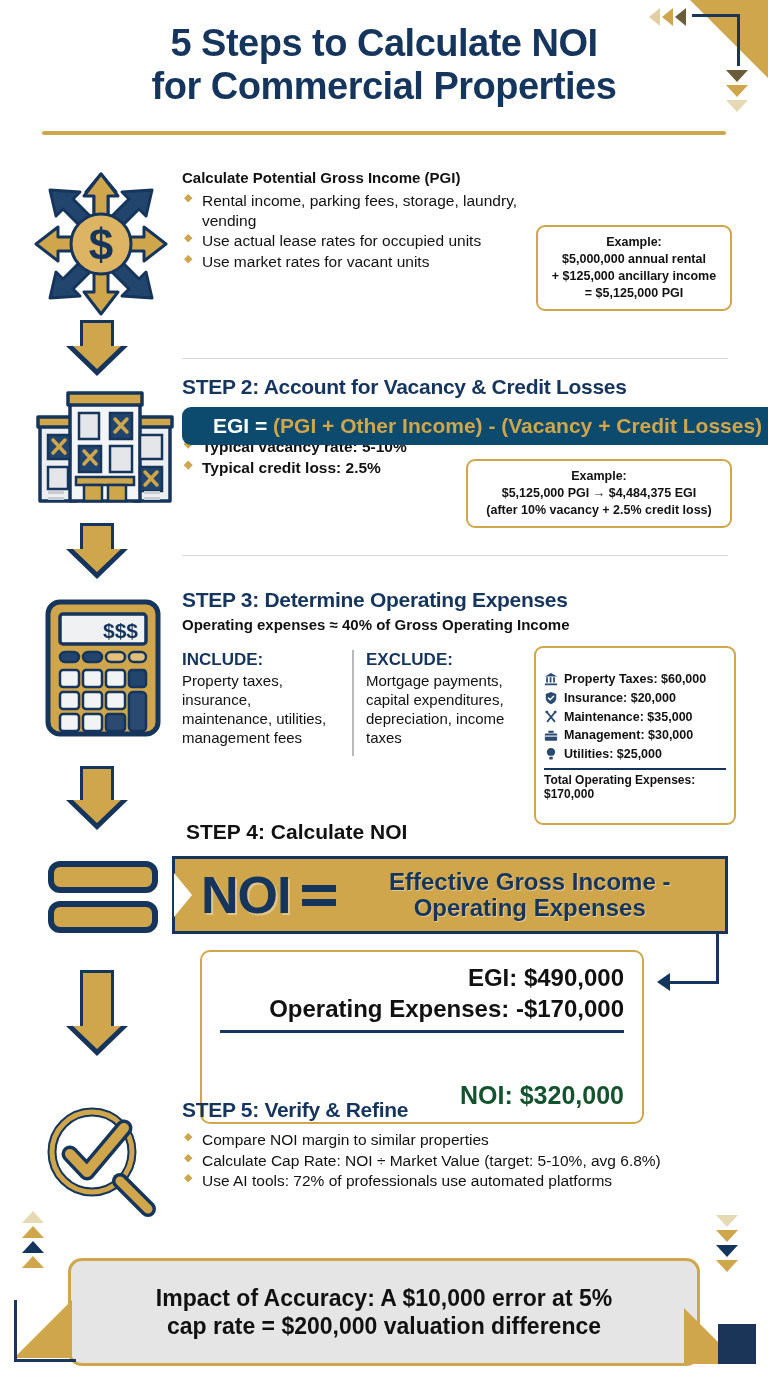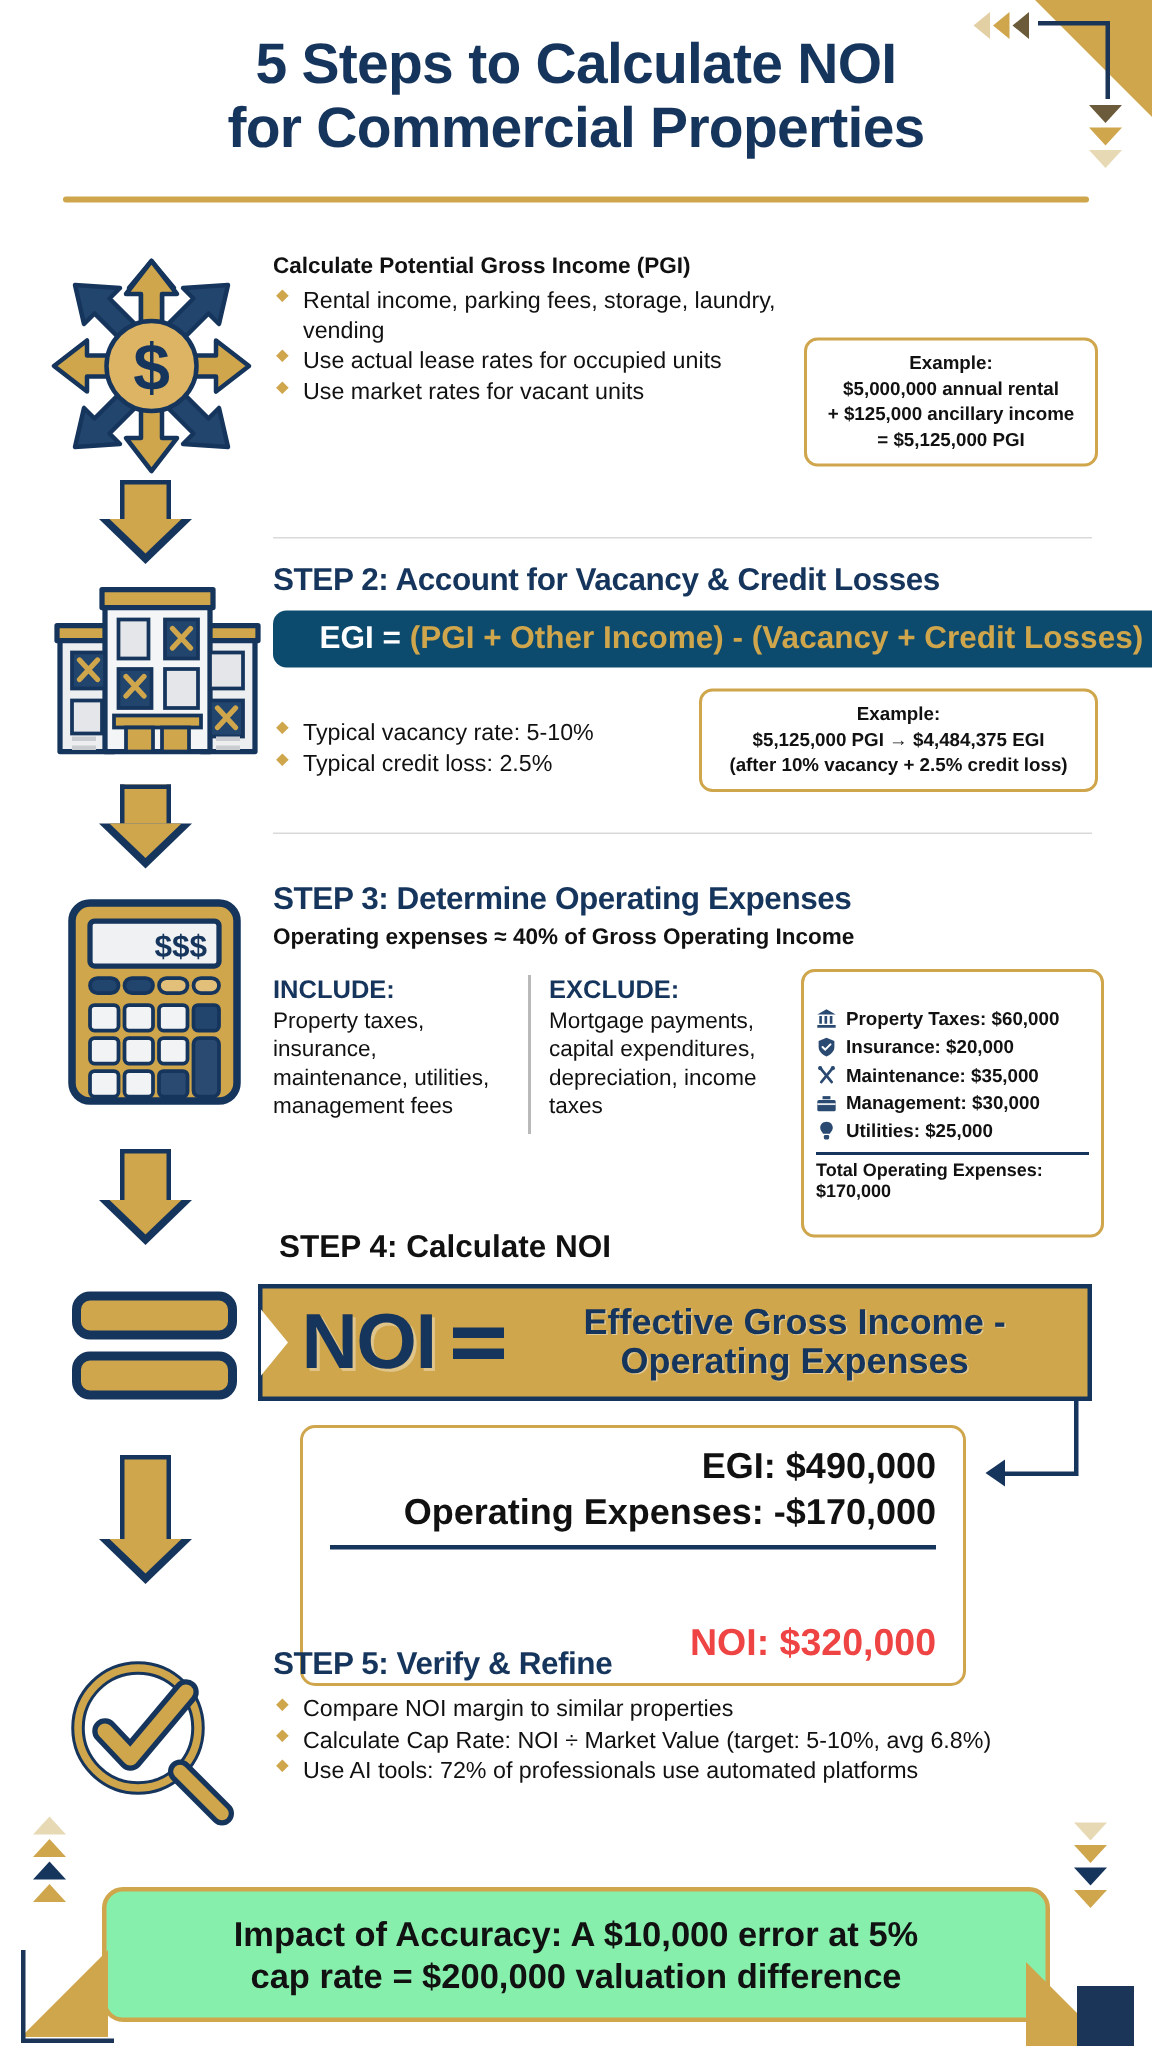--- a/index.html
+++ b/index.html
@@ -98,31 +98,31 @@
   .eqsign i { display:block; width:34px; height:7px; background:#16355c;}
   .noi-banner .noi-rhs { color:#16355c; font-size:24px; font-weight:bold; line-height:1.07; text-align:center; flex:1;
      text-shadow:1px 1px 0 rgba(255,255,255,.4);}
   .noi-notch { position:absolute; left:-1px; top:50%; transform:translateY(-50%); width:0;height:0;
     border-top:22px solid transparent; border-bottom:22px solid transparent; border-left:18px solid #fff;}
 
   .result-box { position:absolute; border:2px solid #cfa64c; border-radius:10px; background:#fff;
      padding:10px 18px 12px; text-align:right;}
   .result-line { font-size:24px; font-weight:bold; color:#111; line-height:1.3;}
   .result-sep { height:3px; background:#16355c; margin:6px 0 5px; }
-  .result-noi { font-size:25px; font-weight:bold; color:#ef4444;margin-top:48px; }
+  .result-noi { font-size:25px; font-weight:bold; color:#14532d;margin-top:48px; }
 
   .conn { position:absolute; }
   .conn .v { position:absolute; width:3px; background:#16355c; }
   .conn .h { position:absolute; height:3px; background:#16355c; }
   .conn .ah { position:absolute; width:0;height:0;
      border-top:9px solid transparent; border-bottom:9px solid transparent; border-right:13px solid #16355c;}
 
   
-  .footer { position:absolute; left:68px; top:1258px; width:632px; height:90px;
-     background:#86efac; border:3px solid #cfa64c; border-radius:14px;
+  .footer { position:absolute; left:68px; top:1258px; width:632px; height:108px;
+     background:#e5e5e5; border:3px solid #cfa64c; border-radius:14px;
      display:flex; align-items:center; justify-content:center; text-align:center;
      color:#111; font-size:23px; font-weight:bold; line-height:1.22; padding:0 18px;}
 
   
   .down-arrow { position:absolute; width:62px; }
   .da-shaft { width:34px; height:26px; background:#cfa64c; border:3px solid #16355c; border-bottom:none; margin:0 auto;}
   .da-head { width:0;height:0;margin:0 auto; border-left:31px solid transparent; border-right:31px solid transparent; border-top:30px solid #16355c; position:relative;}
   .da-head:after { content:""; position:absolute; top:-30px; left:-24px; width:0;height:0;
      border-left:24px solid transparent; border-right:24px solid transparent; border-top:23px solid #cfa64c;}
 </style>
@@ -231,21 +231,21 @@
         <g fill="#c9ccd1">
           <rect x="14" y="102" width="16" height="3"></rect>
             <rect x="14" y="108" width="16" height="3"></rect>
           <rect x="110" y="102" width="16" height="3"></rect>
             <rect x="110" y="108" width="16" height="3"></rect>
         </g>
       </svg>
     </div>
     <div class="step-body" style="top:0px;">
       <div class="step-head">STEP 2: Account for Vacancy &amp; Credit Losses</div>
-      <ul class="bul" style="margin-top:80px; width:300px;">
+      <ul class="bul" style="margin-top:38px; width:300px;font-weight:bold;">
         <li>Typical vacancy rate: 5-10%</li>
         <li>Typical credit loss: 2.5%</li>
       </ul>
     </div>
     <div class="formula-bar" style="left:182px; top:32px;">
       <span class="w">EGI =</span><span> (PGI + Other Income) - (Vacancy + Credit Losses)</span>
     </div>
     <div class="exbox" style="left:466px; top:84px; width:266px;">
       <div>Example:</div>
       <div>$5,125,000 PGI → $4,484,375 EGI</div>

